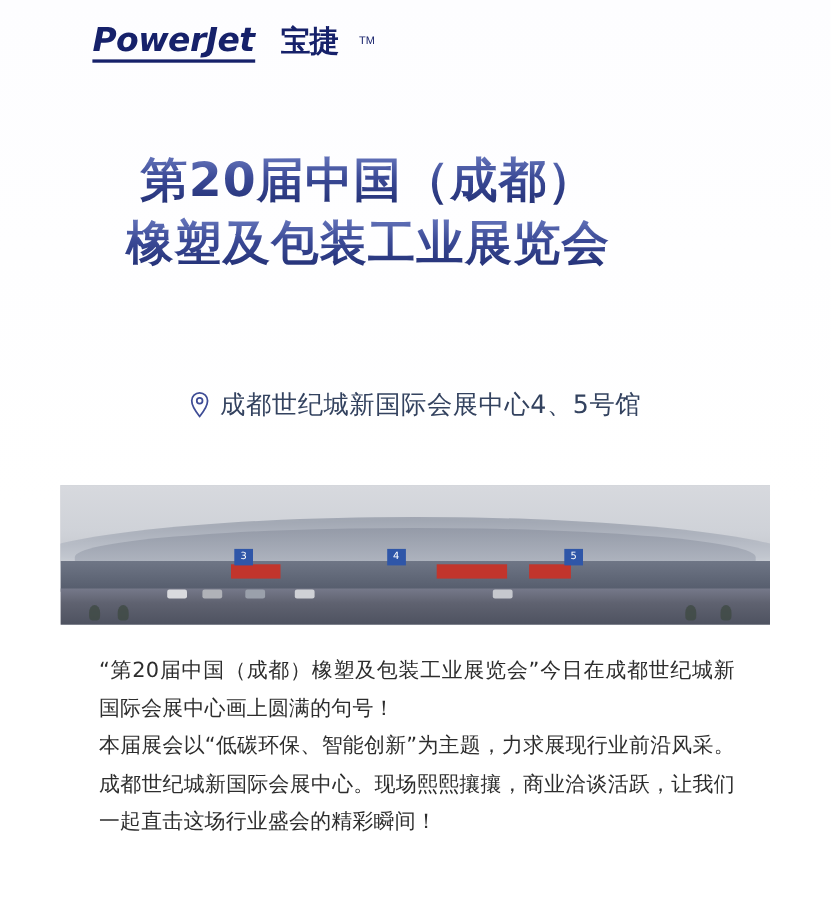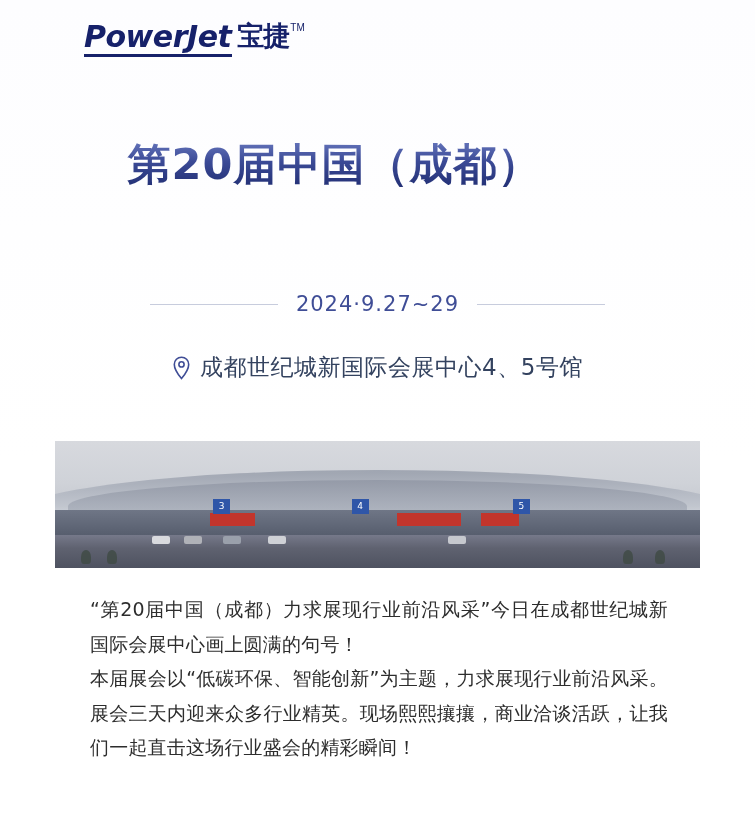--- a/index.html
+++ b/index.html
@@ -21,21 +21,22 @@
     height: 837px;
     background: linear-gradient(to bottom, #fdfdff 0%, #ffffff 55%, #ffffff 100%);
   }
 
   
   .logo-wrap {
     position: absolute;
     left: 84px;
     top: 22px;
     display: flex;
-    align-items: flex-start;
+    align-items: center;
+    gap: 18px;
   }
   .logo-text {
     font-family: "DejaVu Sans", sans-serif;
     font-size: 30px;
     font-weight: bold;
     font-style: italic;
     letter-spacing: -0.5px;
     color: #1a2a6b;
     line-height: 1;
   }
@@ -250,27 +251,23 @@
 
   <div class="logo-wrap">
     <div class="logo-text"><span class="power">Power</span><span class="jet">Jet</span></div>
     <div class="logo-cn">宝捷</div>
     <div class="logo-tm">TM</div>
   </div>
   <div class="logo-underline"></div>
 
   <div class="title-block">
     <div class="title-line">第20届中国（成都）</div>
-  </div>
-
-  <div class="date-row">
-    <div class="date-rule"></div>
-    <div class="date-text">2024·9.27~29</div>
-    <div class="date-rule"></div>
-  </div>
+    <div class="title-line">橡塑及包装工业展览会</div>
+  </div>
+
 
   <div class="venue-row">
     <span class="pin-icon">
       <svg width="19" height="24" viewBox="0 0 19 24" aria-hidden="true">
         <path d="M9.5 1.2C5.5 1.2 2.3 4.4 2.3 8.4c0 5.4 7.2 14.2 7.2 14.2s7.2-8.8 7.2-14.2c0-4-3.2-7.2-7.2-7.2z" fill="none" stroke="#3f4d96" stroke-width="1.6"></path>
         <circle cx="9.5" cy="8.4" r="2.6" fill="none" stroke="#3f4d96" stroke-width="1.6"></circle>
       </svg>
     </span>
     <span class="venue-text">成都世纪城新国际会展中心4、5号馆</span>
   </div>
@@ -292,17 +289,17 @@
     <div class="ph-car c3"></div>
     <div class="ph-car c4"></div>
     <div class="ph-car c5"></div>
     <div class="ph-tree t1"></div>
     <div class="ph-tree t2"></div>
     <div class="ph-tree t3"></div>
     <div class="ph-tree t4"></div>
   </div>
 
   <div class="body-copy">
-    <p>“第20届中国（成都）力求展现行业前沿风采”今日在成都世纪城新国际会展中心画上圆满的句号！</p>
-    <p>本届展会以“低碳环保、智能创新”为主题，力求展现行业前沿风采。展会三天内迎来众多行业精英。现场熙熙攘攘，商业洽谈活跃，让我们一起直击这场行业盛会的精彩瞬间！</p>
+    <p>“第20届中国（成都）橡塑及包装工业展览会”今日在成都世纪城新国际会展中心画上圆满的句号！</p>
+    <p>本届展会以“低碳环保、智能创新”为主题，力求展现行业前沿风采。成都世纪城新国际会展中心。现场熙熙攘攘，商业洽谈活跃，让我们一起直击这场行业盛会的精彩瞬间！</p>
   </div>
 
 </div>
 
 </body></html>

